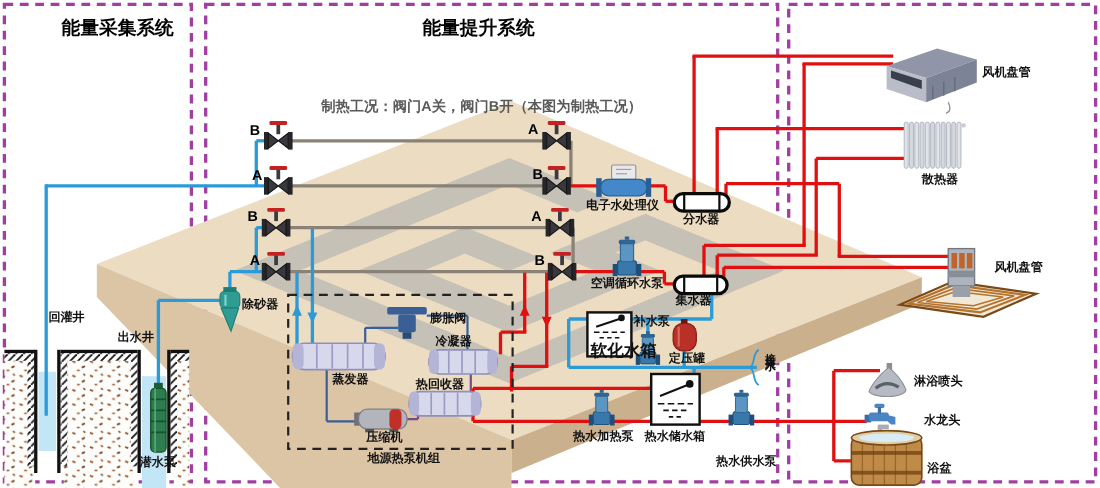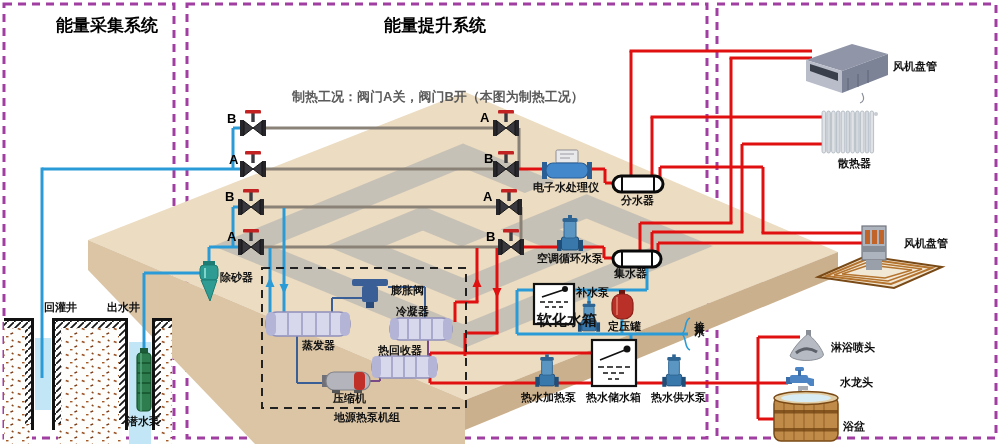--- a/index.html
+++ b/index.html
@@ -372,42 +372,42 @@
 
 <span class="vletter" style="left:227px;top:112px;">B</span>
 <span class="vletter" style="left:229px;top:153px;">A</span>
 <span class="vletter" style="left:225px;top:190px;">B</span>
 <span class="vletter" style="left:227px;top:230px;">A</span>
 <span class="vletter" style="left:480px;top:111px;">A</span>
 <span class="vletter" style="left:484px;top:152px;">B</span>
 <span class="vletter" style="left:483px;top:190px;">A</span>
 <span class="vletter" style="left:486px;top:230px;">B</span>
 
-<span class="lbl" style="left:44px;top:302px;">回灌井</span>
+<span class="lbl" style="left:44px;top:284px;">回灌井</span>
 <span class="lbl" style="left:107px;top:302px;">出水井</span>
 <span class="lbl" style="left:127px;top:416px;text-align:right;">潜水泵</span>
 <span class="lbl" style="left:220px;top:272px;">除砂器</span>
 <span class="lbl" style="left:533px;top:182px;">电子水处理仪</span>
 <span class="lbl" style="left:621px;top:195px;">分水器</span>
 <span class="lbl" style="left:537px;top:253px;">空调循环水泵</span>
 <span class="lbl" style="left:614px;top:268px;">集水器</span>
 <span class="lbl" style="left:391px;top:285px;">膨胀阀</span>
 <span class="lbl" style="left:396px;top:306px;">冷凝器</span>
 <span class="lbl" style="left:302px;top:340px;">蒸发器</span>
 <span class="lbl" style="left:378px;top:345px;">热回收器</span>
 <span class="lbl" style="left:333px;top:393px;">压缩机</span>
 <span class="lbl" style="left:334px;top:412px;">地源热泵机组</span>
 
 <span class="lbl" style="left:537px;top:312px;font-size:15px;">软化水箱</span>
 <span class="lbl" style="left:576px;top:287px;">补水泵</span>
 <span class="lbl" style="left:608px;top:321px;">定压罐</span>
 <span class="lbl vert" style="left:694px;top:313px;">接自来水</span>
 <span class="lbl" style="left:521px;top:392px;">热水加热泵</span>
 <span class="lbl" style="left:586px;top:392px;">热水储水箱</span>
-<span class="lbl" style="left:651px;top:392px;text-align:center;">热水供水泵</span>
+<span class="lbl" style="left:651px;top:415px;text-align:center;">热水供水泵</span>
 <span class="lbl" style="left:893px;top:61px;">风机盘管</span>
 <span class="lbl" style="left:838px;top:158px;">散热器</span>
 <span class="lbl" style="left:904px;top:238px;">风机盘管</span>
 <span class="lbl" style="left:831px;top:342px;text-align:right;">淋浴喷头</span>
 <span class="lbl" style="left:840px;top:377px;">水龙头</span>
 <span class="lbl" style="left:843px;top:421px;">浴盆</span>
 
 </div>
 
 </body></html>

